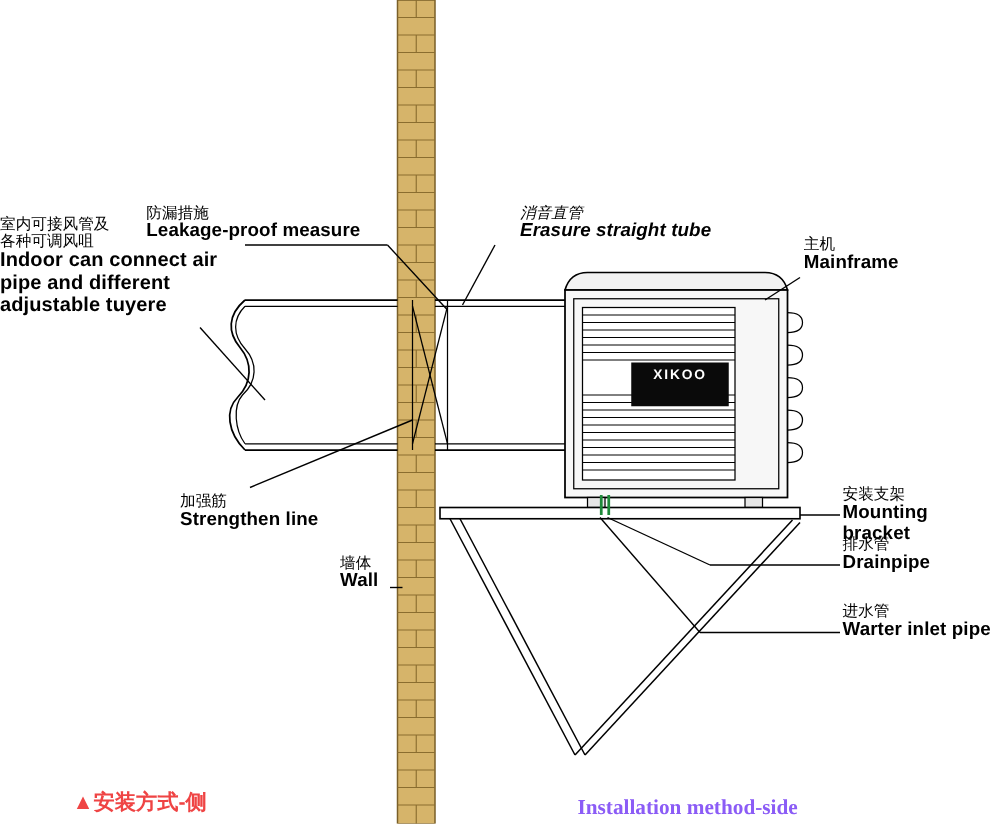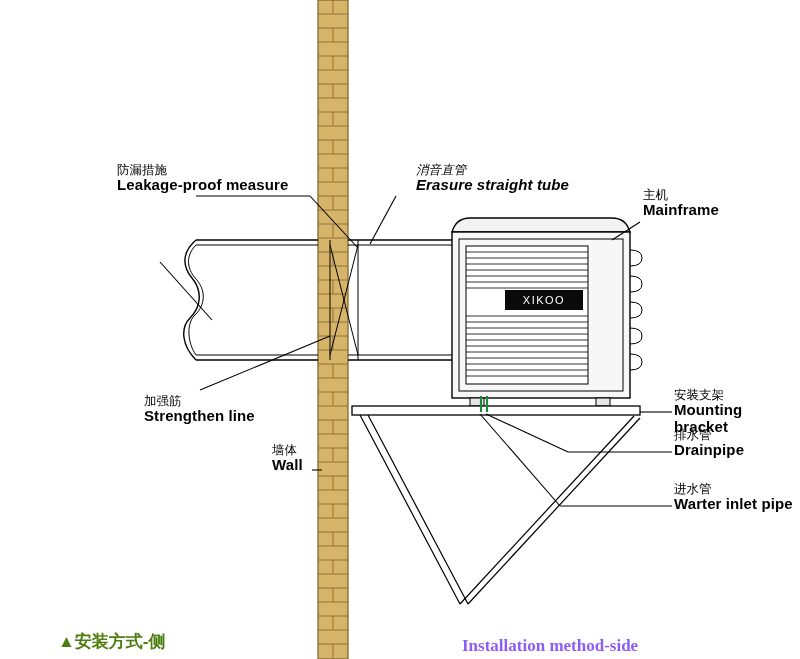--- a/index.html
+++ b/index.html
@@ -41,41 +41,41 @@
     font-weight: bold;
     letter-spacing: 0.1px;
   }
   .lbl.big .en { font-size: 16px; }
   .caption-cn {
     position: absolute;
     left: 58px;
     top: 630px;
     font-size: 17px;
     font-weight: bold;
-    color: #4d7c0f;
+    color: #ef4444;
   }
   .caption-en {
     position: absolute;
     left: 462px;
     top: 636px;
     font-size: 17px;
     font-weight: bold;
     font-family: "Liberation Serif", serif;
     color: #8b5cf6;
   }
   .brand {
     position: absolute;
     left: 505px;
     top: 290px;
     width: 78px;
-    height: 20px;
+    height: 35px;
     background: #0a0a0a;
     color: #ffffff;
     font-size: 11px;
-    font-weight: normal;
+    font-weight: bold;
     letter-spacing: 1.5px;
     text-align: center;
     line-height: 20px;
   }
 </style>
 </head>
 <body>
 
 <div id="stage">
 
@@ -257,20 +257,24 @@
       <line x1="568" y1="452" x2="486" y2="414"></line>
 
       <line x1="672" y1="506" x2="560" y2="506"></line>
       <line x1="560" y1="506" x2="480" y2="414"></line>
     </g>
 
   </svg>
 
   <div class="brand">XIKOO</div>
 
+  <div class="lbl big" style="left:0px; top:172px; width:180px;">
+    <span class="cn">室内可接风管及<br>各种可调风咀</span>
+    <span class="en">Indoor can connect air<br>pipe and different<br>adjustable tuyere</span>
+  </div>
 
   <div class="lbl" style="left:117px; top:163px;">
     <span class="cn">防漏措施</span>
     <span class="en">Leakage-proof measure</span>
   </div>
 
   <div class="lbl" style="left:416px; top:163px;font-style:italic;">
     <span class="cn">消音直管</span>
     <span class="en">Erasure straight tube</span>
   </div>

